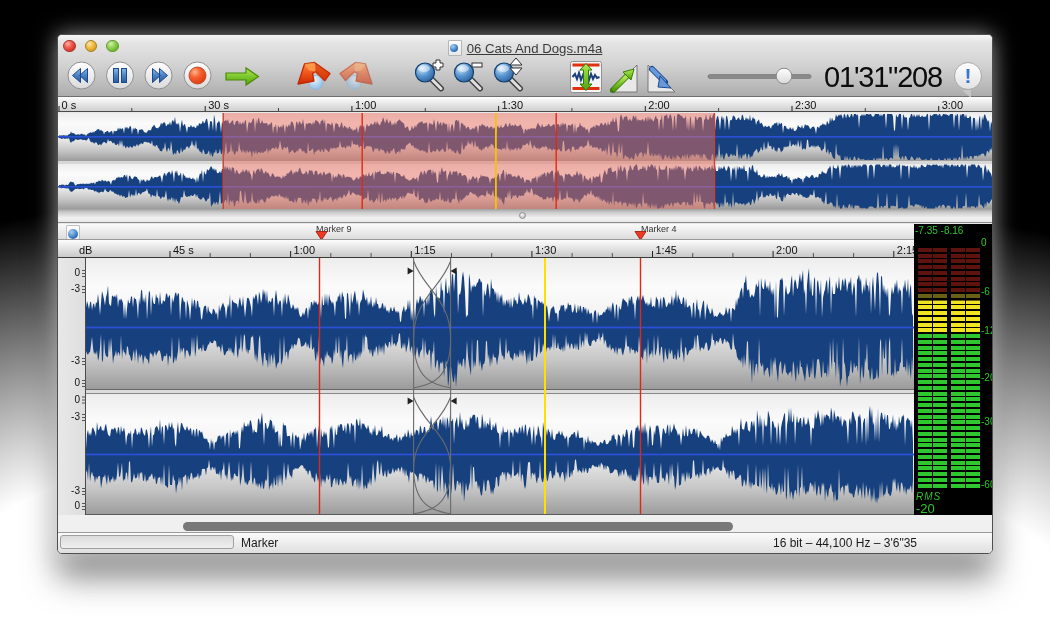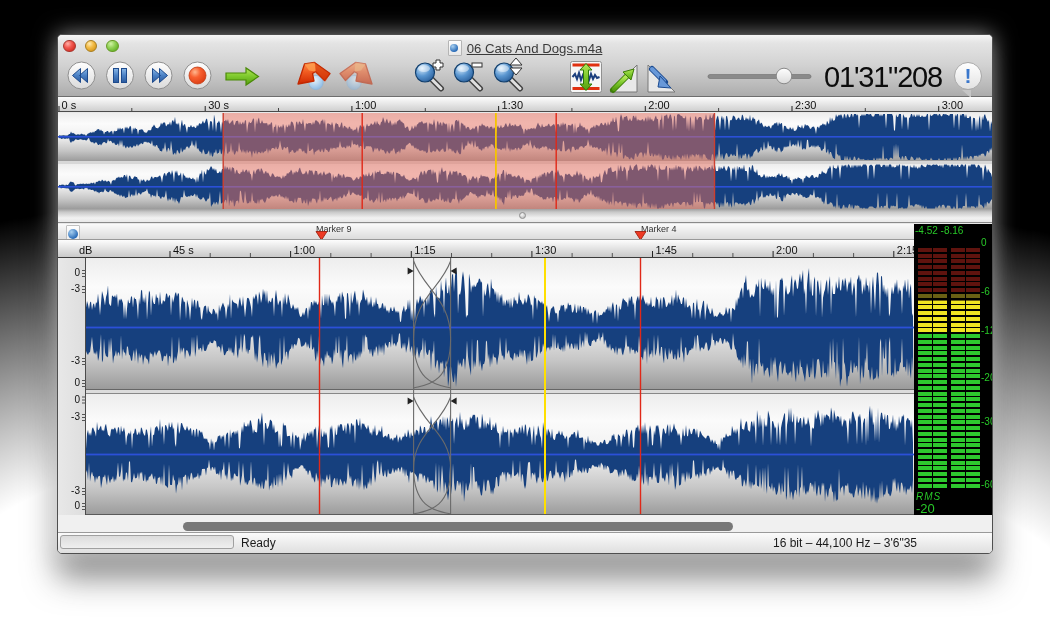--- a/index.html
+++ b/index.html
@@ -294,31 +294,31 @@
       <path d="M321.6,9.5 L321.6,16.5 L327.6,13 Z" fill="#222"></path>
       <path d="M370.6,9.5 L370.6,16.5 L364.6,13 Z" fill="#222"></path>
       <path d="M321.6,139.5 L321.6,146.5 L327.6,143 Z" fill="#222"></path>
       <path d="M370.6,139.5 L370.6,146.5 L364.6,143 Z" fill="#222"></path>
       <rect x="232.8" y="0" width="1.4" height="257" fill="#e02818"></rect>
       <rect x="553.8" y="0" width="1.4" height="257" fill="#e02818"></rect>
       <rect x="458" y="0" width="2" height="257" fill="#ffdf00"></rect>
       <rect x="0" y="256" width="828" height="1" fill="#5a5a5a"></rect>
     </svg>
     <div class="abs" style="left:856px;top:189px;width:80px;height:296px;background:#000;"></div>
-    <div class="abs" style="left:857px;top:190px;font-size:10px;color:#28c828;">-4.52 -8.16</div>
+    <div class="abs" style="left:857px;top:190px;font-size:10px;color:#28c828;">-7.35 -8.16</div>
     <div class="abs" style="left:860px;top:213px;width:29px;height:241px;background-image:repeating-linear-gradient(180deg,rgba(0,0,0,0) 0 3.8px,#000 3.8px 5.75px),linear-gradient(180deg,#5f130e 0 44px,#6a6014 44px 53px,#f0e422 53px 86.5px,#2ec82e 86.5px 100%);"></div>
     <div class="abs" style="left:874.0px;top:213px;width:1px;height:241px;background:#000;"></div>
     <div class="abs" style="left:893px;top:213px;width:29px;height:241px;background-image:repeating-linear-gradient(180deg,rgba(0,0,0,0) 0 3.8px,#000 3.8px 5.75px),linear-gradient(180deg,#5f130e 0 44px,#6a6014 44px 53px,#f0e422 53px 86.5px,#2ec82e 86.5px 100%);"></div>
     <div class="abs" style="left:907.0px;top:213px;width:1px;height:241px;background:#000;"></div>
     <div class="abs" style="left:923px;top:202.0px;font-size:10px;color:#28c828;">0</div>
     <div class="abs" style="left:923px;top:251.0px;font-size:10px;color:#28c828;">-6</div>
     <div class="abs" style="left:923px;top:290.0px;font-size:10px;color:#28c828;">-12</div>
     <div class="abs" style="left:923px;top:336.5px;font-size:10px;color:#28c828;">-20</div>
     <div class="abs" style="left:923px;top:380.5px;font-size:10px;color:#28c828;">-30</div>
     <div class="abs" style="left:923px;top:444.0px;font-size:10px;color:#28c828;">-60</div>
     <div class="abs" style="left:858px;top:456px;font-size:10px;color:#28c828;letter-spacing:1px;font-style:italic;">RMS</div>
     <div class="abs" style="left:858px;top:466px;font-size:13px;color:#28c828;">-20</div>
     <div class="abs" style="left:0;top:480px;width:936px;height:17px;background:#f0f0f0;"></div>
     <div class="abs" style="left:125px;top:487px;width:550px;height:8.5px;border-radius:4.5px;background:#787878;"></div>
     <div class="abs" style="left:0;top:497px;width:936px;height:23px;background:linear-gradient(180deg,#fbfbfb,#dcdcdc);border-top:1px solid #9a9a9a;box-sizing:border-box;"></div>
     <div class="abs" style="left:2px;top:499.5px;width:174px;height:14px;border:1px solid #a0a0a0;border-radius:3px;background:linear-gradient(180deg,#dcdcdc,#efefef);box-sizing:border-box;"></div>
-    <div class="abs" style="left:183px;top:501px;font-size:12px;color:#1a1a1a;">Ready</div>
+    <div class="abs" style="left:183px;top:501px;font-size:12px;color:#1a1a1a;">Marker</div>
     <div class="abs" style="left:715px;top:501px;font-size:12px;color:#1a1a1a;">16 bit – 44,100 Hz – 3'6"35</div>
   </div>
 </body></html>

